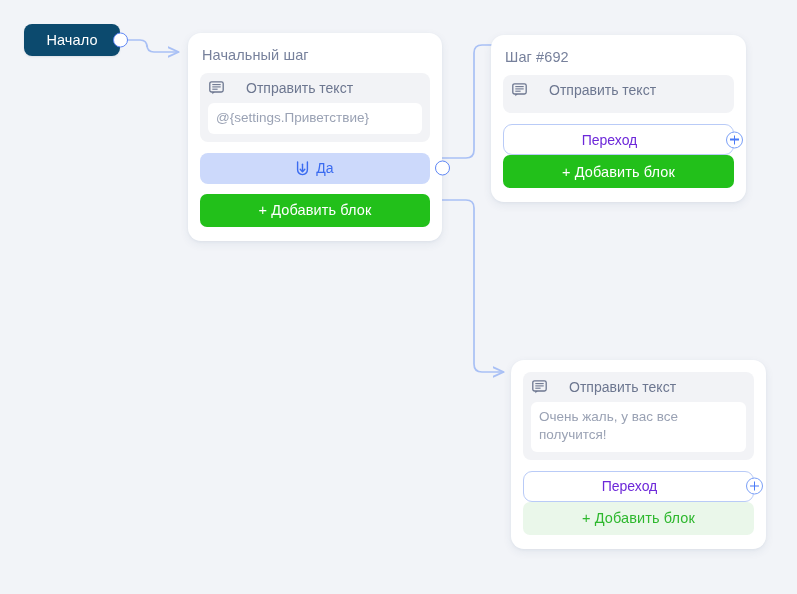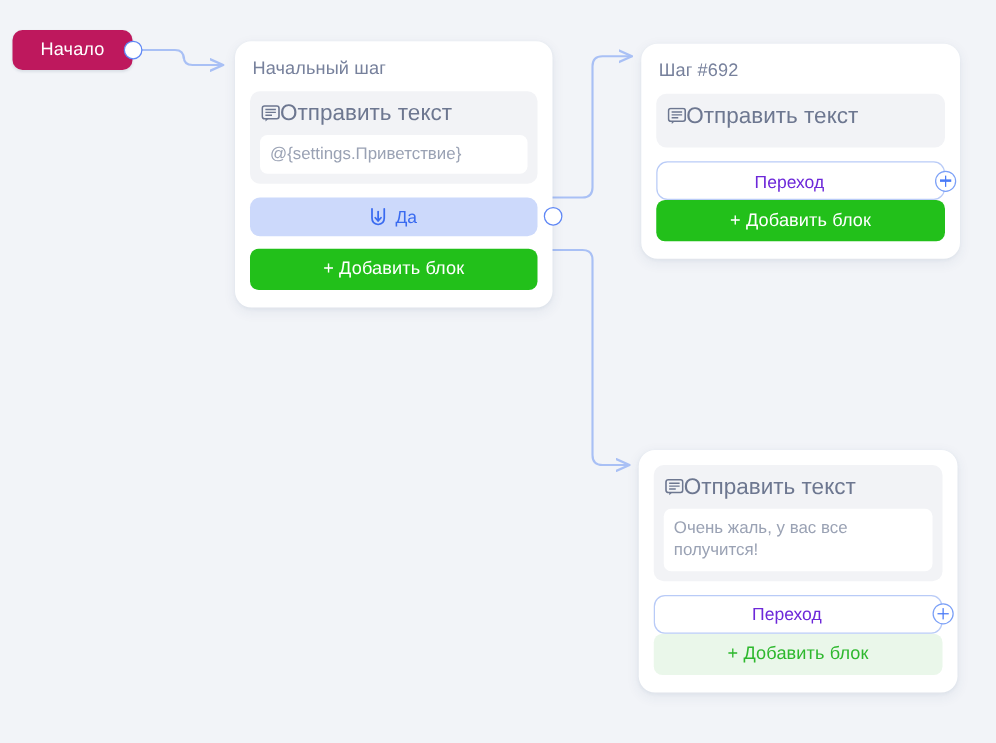--- a/index.html
+++ b/index.html
@@ -25,25 +25,25 @@
     left: 0; top: 0;
     width: 797px;
     height: 594px;
     overflow: visible;
     pointer-events: none;
   }
 
   
   .start-node {
     position: absolute;
-    left: 10px;
+    left: 24px;
     top: 24px;
     width: 96px;
     height: 32px;
-    background: #be185d;
+    background: #0c4a6e;
     border-radius: 8px;
     display: flex;
     align-items: center;
     justify-content: center;
     color: #ffffff;
     font-size: 14.5px;
     letter-spacing: .1px;
     box-shadow: 0 1px 2px rgba(30,60,90,.10);
   }
   .port {
@@ -81,23 +81,23 @@
   
   .msg-block {
     background: #f2f3f6;
     border-radius: 8px;
     padding: 7px 8px 8px 8px;
     margin-bottom: 11px;
   }
   .msg-head {
     display: flex;
     align-items: center;
-    gap: 0;
+    gap: 22px;
     color: #6d7790;
-    font-size: 18px;
+    font-size: 14px;
     margin: 0 0 7px 1px;
   }
   .msg-head svg { display: block; flex: 0 0 auto; }
   .msg-value {
     background: #ffffff;
     border-radius: 6px;
     color: #9aa2b4;
     font-size: 13.5px;
     padding: 6px 8px 7px 8px;
     line-height: 1.32;
@@ -177,21 +177,21 @@
     justify-content: center;
     letter-spacing: .1px;
   }
   .add-block.ghost {
     background: #eaf7ea;
     color: #2eb82e;
   }
 
   
   #card-start { left: 188px; top: 33px;  width: 254px; }
-  #card-692   { left: 513px; top: 35px;  width: 255px; }
+  #card-692   { left: 491px; top: 35px;  width: 255px; }
   #card-693   { left: 511px; top: 360px; width: 255px; }
 </style>
 </head>
 <body>
 
 <div id="canvas">
 
   <svg id="edges" viewBox="0 0 797 594" xmlns="http://www.w3.org/2000/svg">
     <defs>
       <marker id="arrow" viewBox="0 0 10 10" refX="8.5" refY="5" markerWidth="7" markerHeight="7" orient="auto-start-reverse">

